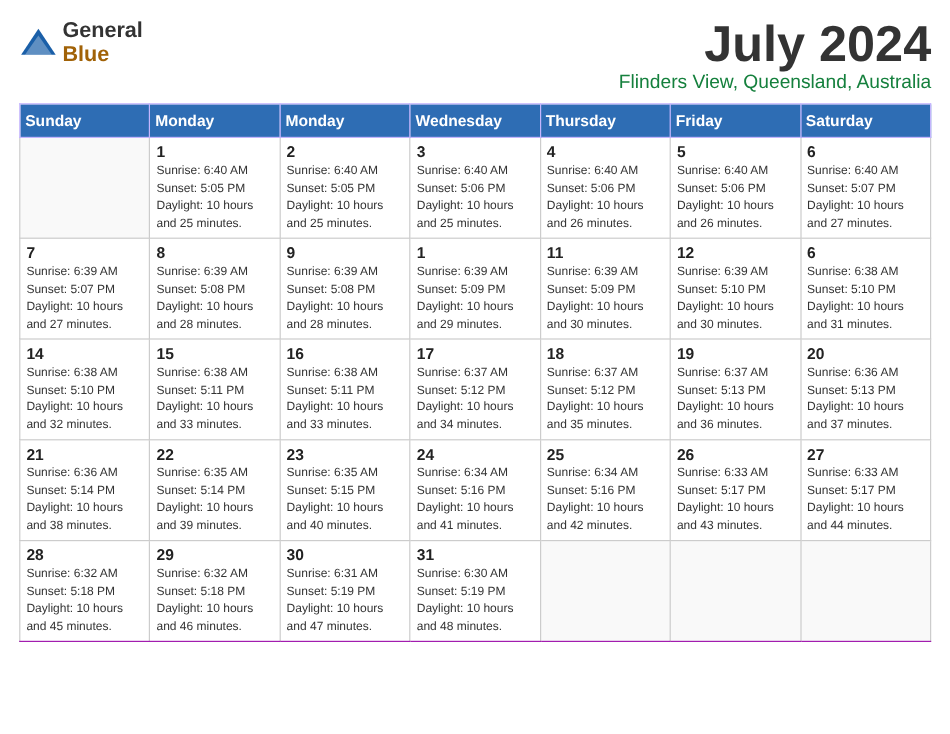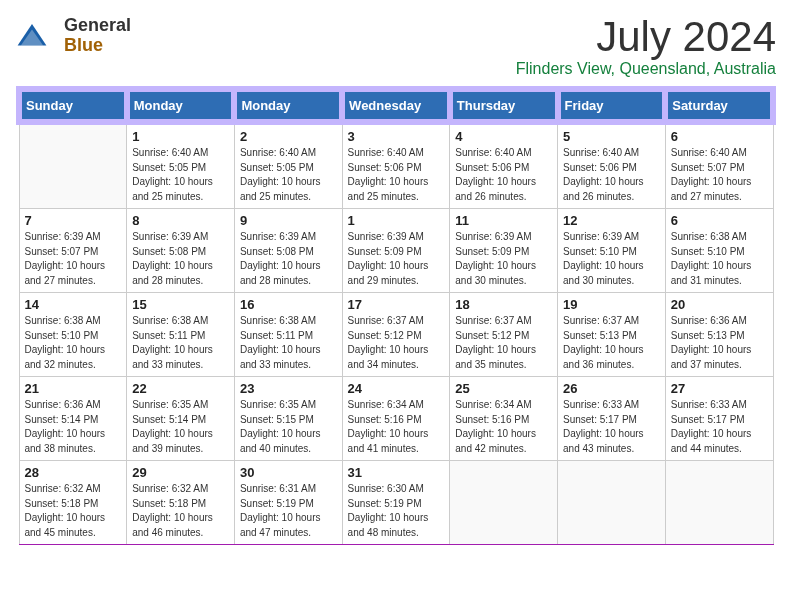--- a/index.html
+++ b/index.html
@@ -12,59 +12,59 @@
     }
     .header {
       display: flex;
       justify-content: space-between;
       align-items: flex-start;
       margin-bottom: 8px;
     }
     .logo {
       display: flex;
       align-items: center;
-      gap: 16px;
+      gap: 4px;
     }
     .logo-text {
       font-size: 18px;
       font-weight: bold;
       line-height: 1.1;
     }
     .logo-general { color: #333; }
     .logo-blue { color: #a16207; }
     .logo-icon {
       width: 32px;
       height: 32px;
     }
     .title-block {
       text-align: right;
     }
     .month-title {
       font-size: 42px;
-      font-weight: normal;
+      font-weight: bold;
       color: #333;
       line-height: 1;
     }
     .location-title {
       font-size: 16px;
       color: #15803d;
       margin-top: 2px;
     }
     .calendar {
       width: 100%;
       border-collapse: collapse;
       border: 1px solid #ccc;
     }
     .calendar th {
       background-color: #2e6db4;
       color: #fff;
       padding: 6px 4px;
       font-size: 13px;
       text-align: left;
-      border: 6px solid #c4b5fd;
+      border: 1px solid #c4b5fd;
     }
     .calendar td {
       vertical-align: top;
       border: 1px solid #ccc;
       padding: 4px 5px;
       font-size: 10.5px;
       color: #333;
       width: calc(100% / 7);
       min-height: 80px;
     }

